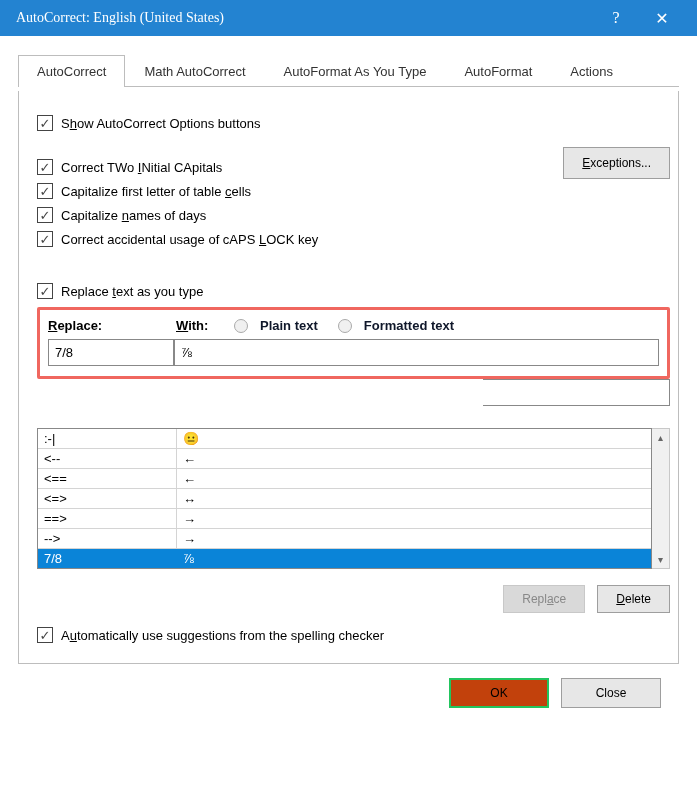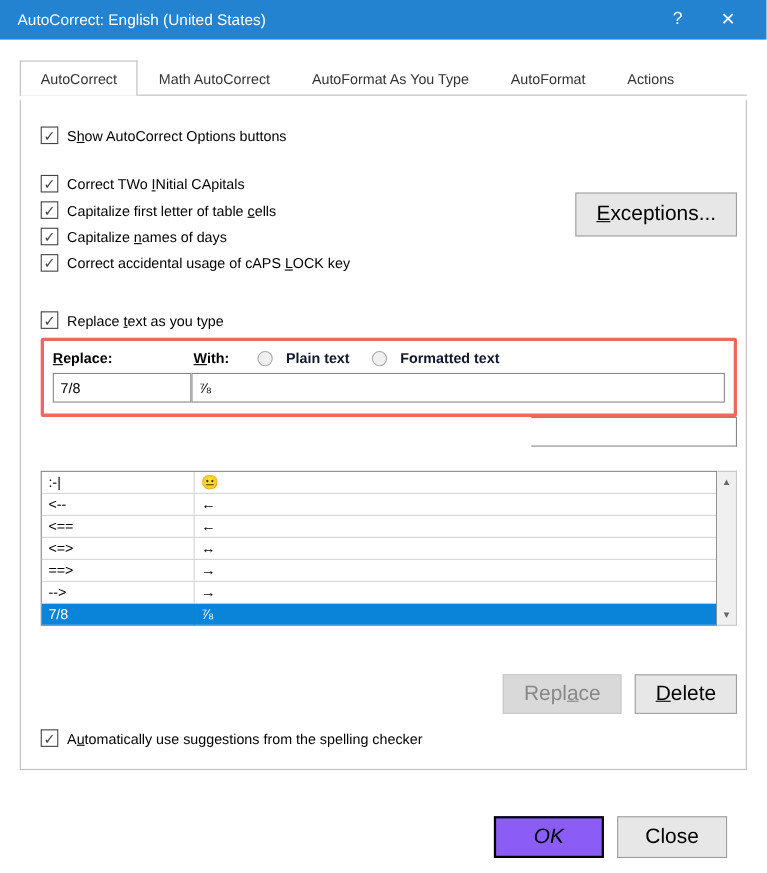--- a/index.html
+++ b/index.html
@@ -11,20 +11,21 @@
   height: 794px;
   overflow: hidden;
 }
 .titlebar {
   background: #2383d1;
   color: #fff;
   height: 36px;
   display: flex;
   align-items: center;
   padding: 0 12px 0 16px;
+  font-family: Liberation Serif, serif;
 }
 .titlebar-title { flex: 1; font-size: 14px; }
 .titlebar-btn {
   width: 46px; height: 36px;
   display: flex; align-items: center; justify-content: center;
   font-size: 16px; color: #fff;
 }
 .content { padding: 18px 18px 0 18px; }
 .tabstrip {
   display: flex;
@@ -62,25 +63,24 @@
   display: inline-flex;
   align-items: center; justify-content: center;
   font-size: 13px; line-height: 1;
 }
 .chk::after { content: "✓"; color: #444; }
 .under { text-decoration: underline; }
 .btn {
   border: 1px solid #9e9e9e;
   background: #e7e7e7;
   padding: 6px 18px;
-  font-family: inherit; font-size: 19px;
+  font-family: inherit; font-size: 12px;
   cursor: pointer;
-  margin-top: 28px;
-}
-.btn-primary { border: 2px solid #000000; background: #8b5cf6; font-style: italic; }
+}
+.btn-primary { border: 2px solid #22c55e; background: #c2410c; }
 .btn-disabled { background: #d9d9d9; color: #888; border-color: #c8c8c8; }
 .row-exceptions {
   display: flex; justify-content: flex-end;
   position: relative; height: 0;
 }
 .exceptions-btn { position: absolute; right: 0; top: -6px; padding: 8px 18px; }
 .highlight-box {
   border: 3px solid #f0675f;
   border-radius: 2px;
   margin-top: 6px;

